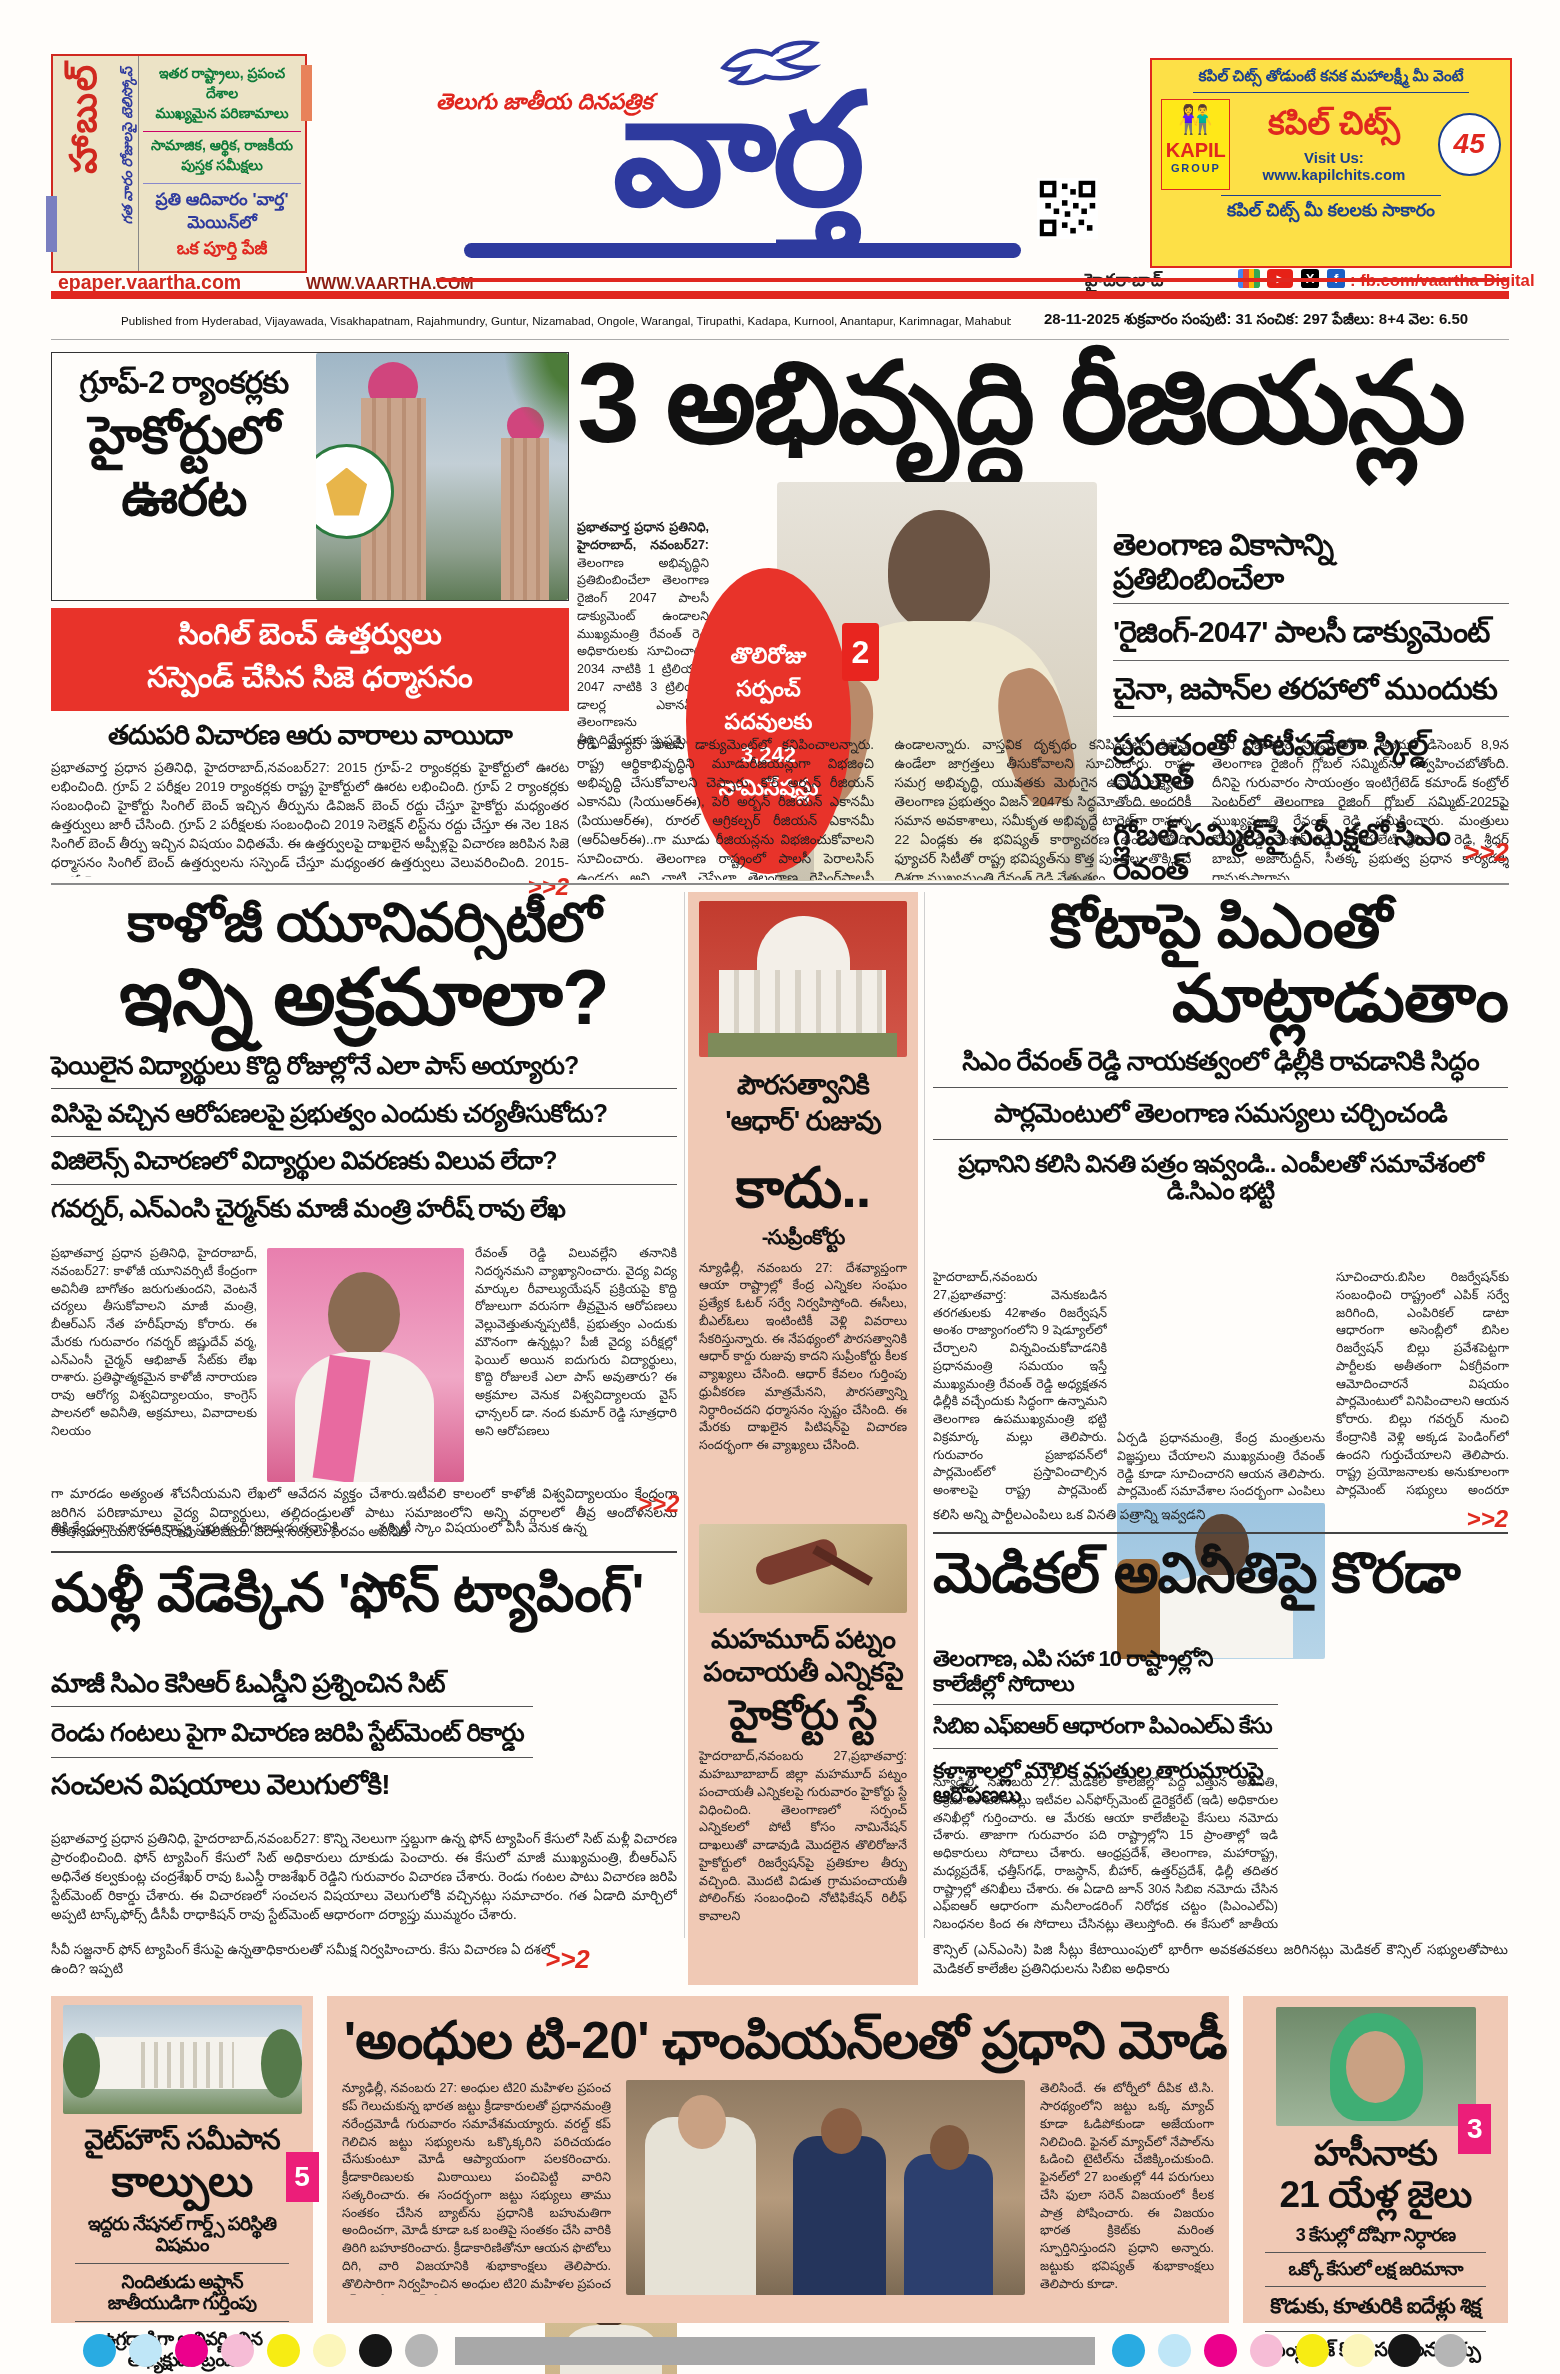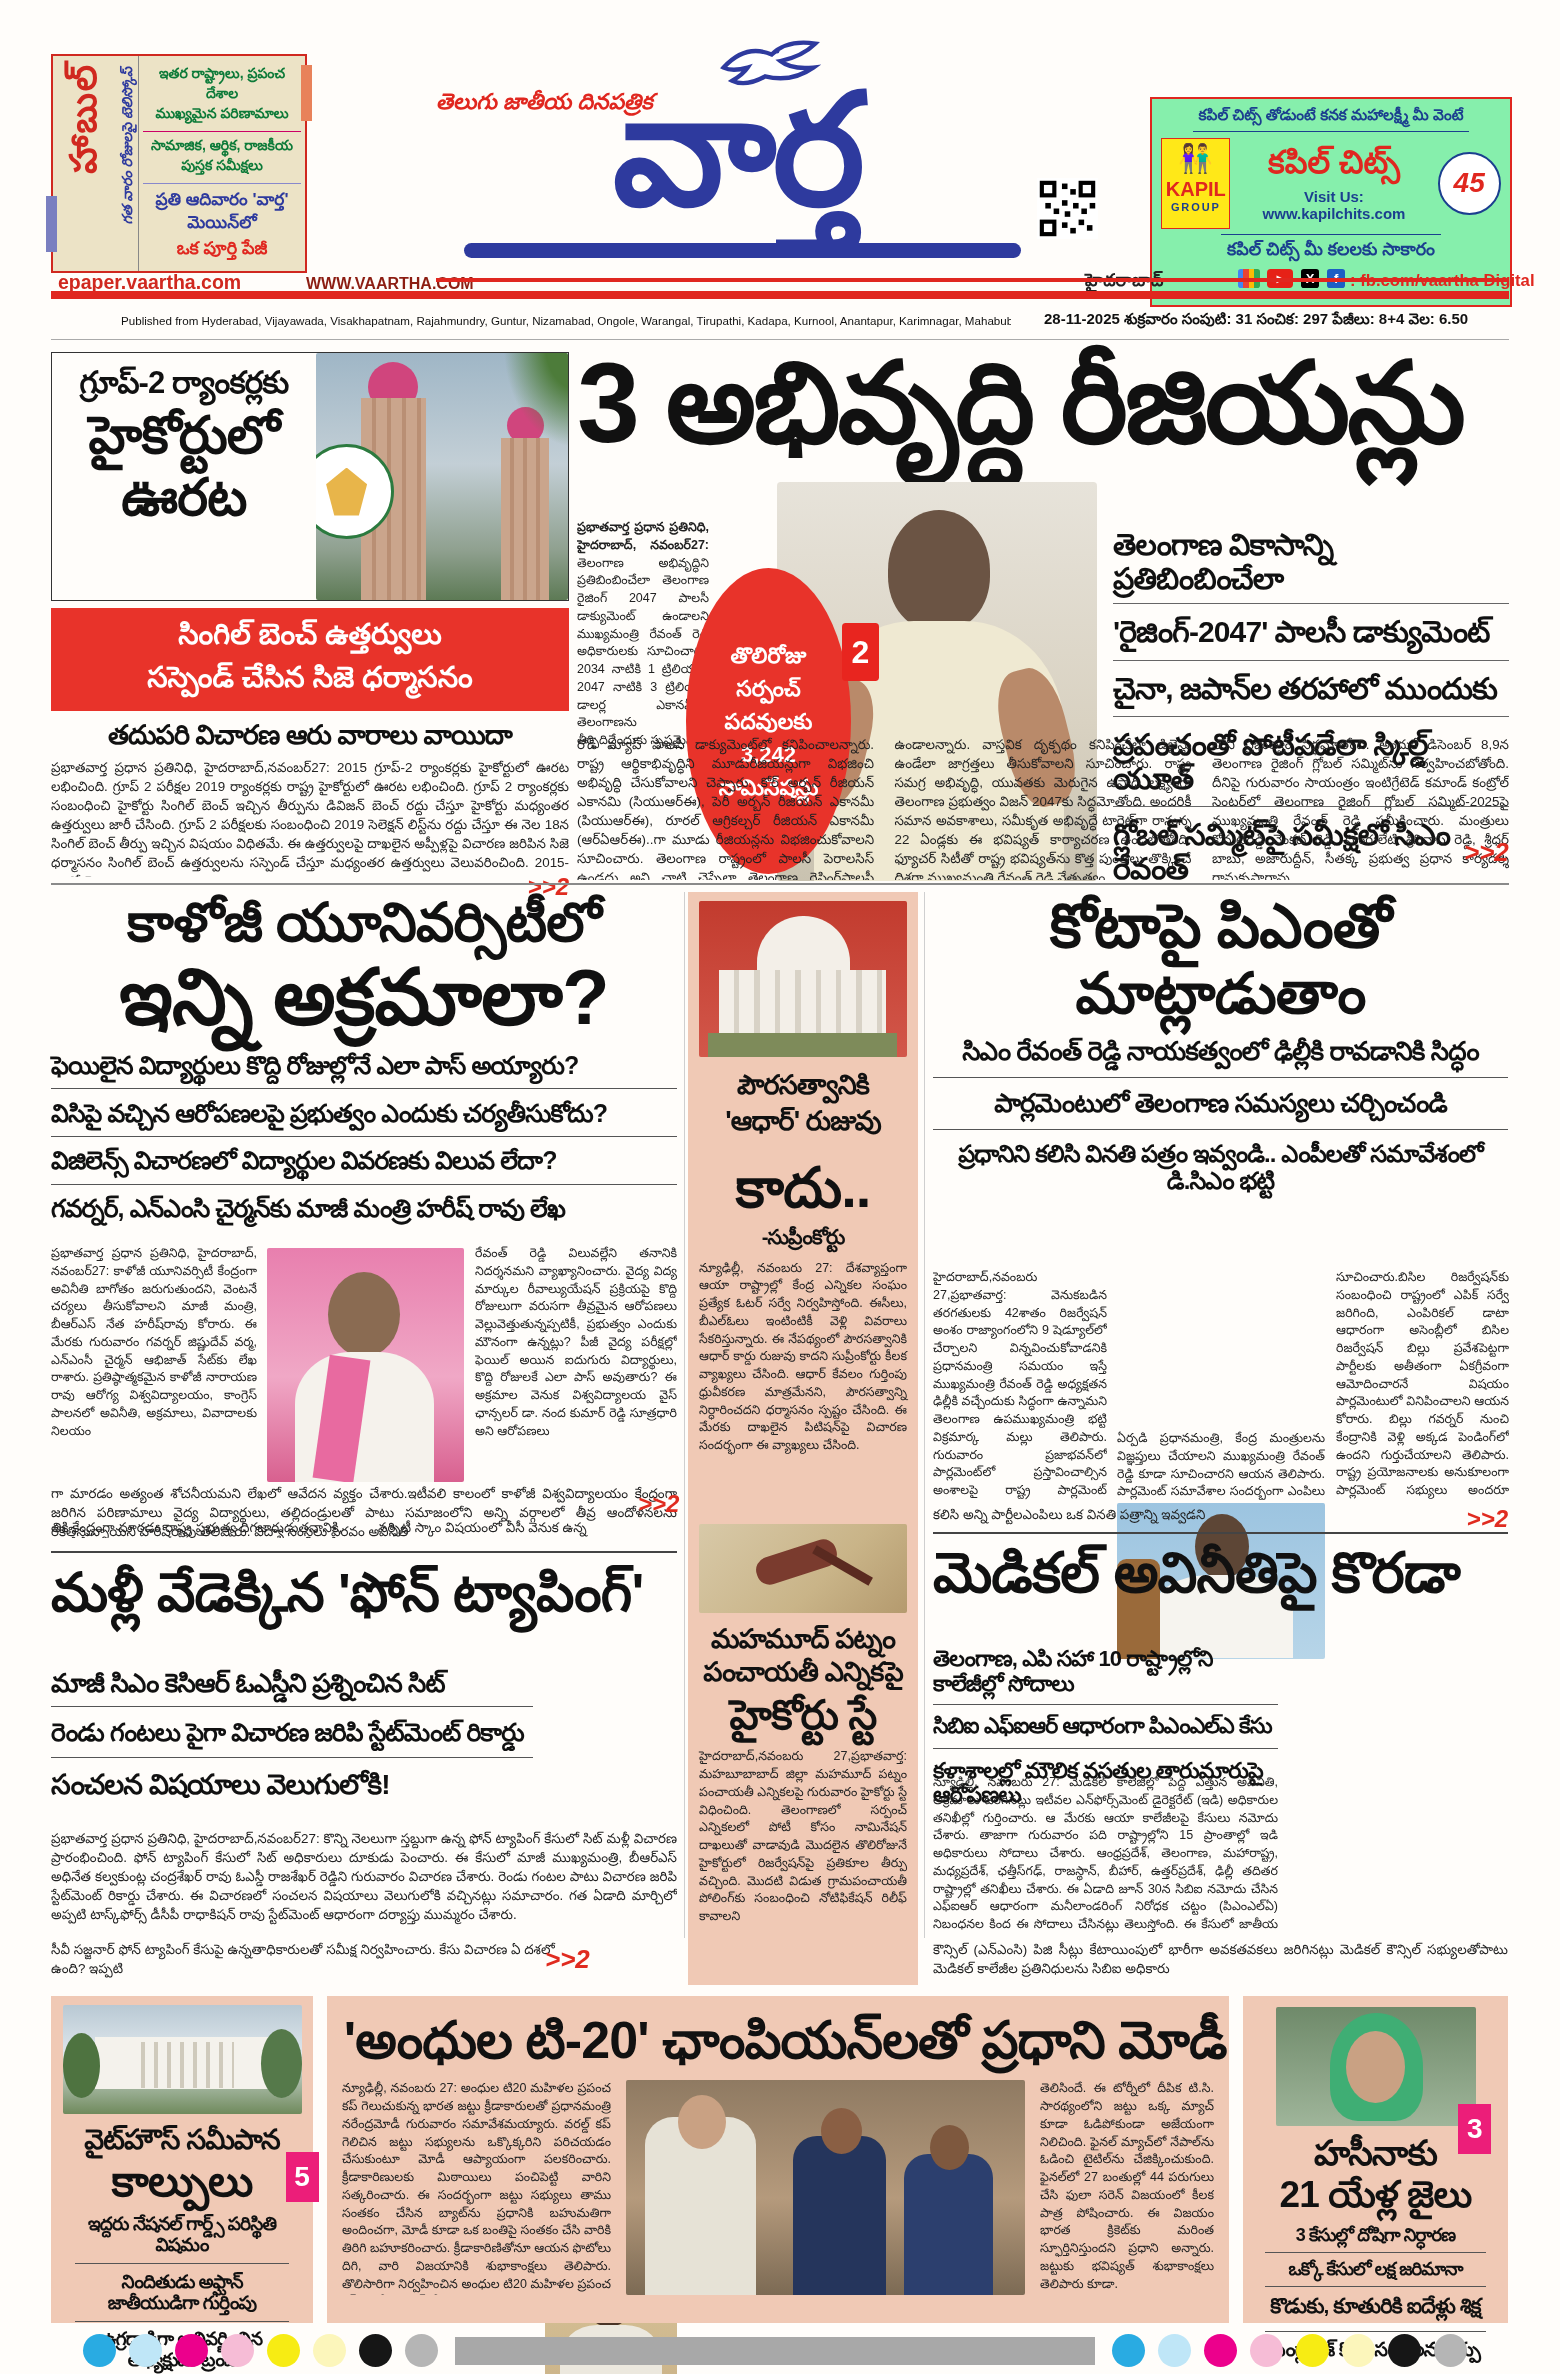--- a/index.html
+++ b/index.html
@@ -74,21 +74,21 @@
       <rect x="10" y="12" width="2" height="2" fill="#000"></rect>
         <rect x="16" y="11" width="2" height="2" fill="#000"></rect>
       <rect x="19" y="9" width="2" height="2" fill="#000"></rect>
         <rect x="9" y="16" width="2" height="2" fill="#000"></rect>
       <rect x="12" y="18" width="2" height="2" fill="#000"></rect>
         <rect x="15" y="15" width="2" height="2" fill="#000"></rect>
       <rect x="18" y="17" width="2" height="2" fill="#000"></rect>
     </svg>
   </div>
 
-  <div class="abs" style="left:1150px;top:58px;width:358px;height:206px;background:#86efac;border:2.8px solid #e0271f;text-align:center;margin-top:39px;">
+  <div class="abs" style="left:1150px;top:58px;width:358px;height:206px;background:#fde047;border:2.8px solid #e0271f;text-align:center;">
     <div style="color:#1b3f8f;font-weight:bold;font-size:15.3px;margin-top:7.4px;border-bottom:0.9px solid #1b3f8f;display:inline-block;padding:0 5.6px 3.7px;">కపిల్ చిట్స్ తోడుంటే కనక మహాలక్ష్మీ మీ వెంటే</div>
     <div style="display:flex;align-items:center;justify-content:space-between;padding:5.6px 9.3px;">
       <div style="width:67px;height:89px;border:1.9px solid #e0271f;background:#ffe818;">
         <div style="font-size:28px;line-height:1.4;">👫</div>
         <div style="color:#e0271f;font-weight:900;font-size:20px;">KAPIL</div>
         <div style="color:#1b3f8f;font-weight:bold;font-size:11px;letter-spacing:1.9px;">GROUP</div>
       </div>
       <div>
         <div style="color:#e0271f;font-weight:900;font-size:32px;">కపిల్ చిట్స్</div>
         <div style="color:#1b3f8f;font-weight:900;font-size:15px;">Visit Us:</div>
@@ -227,21 +227,21 @@
     </div>
     <div class="body-text" style="padding:9.3px 11px 0;font-size:12.5px;height:239px;overflow:hidden;">హైదరాబాద్,నవంబరు 27,ప్రభాతవార్త: మహబూబాబాద్ జిల్లా మహమూద్ పట్నం పంచాయతీ ఎన్నికలపై గురువారం హైకోర్టు స్టే విధించింది. తెలంగాణలో సర్పంచ్ ఎన్నికలలో పోటీ కోసం నామినేషన్ దాఖలుతో వాడావుడి మొదలైన తొలిరోజునే హైకోర్టులో రిజర్వేషన్‌పై ప్రతికూల తీర్పు వచ్చింది. మొదటి విడుత గ్రామపంచాయతీ పోలింగ్‌కు సంబంధించి నోటిఫికేషన్ రిలీఫ్ కావాలని</div>
     <div style="padding:5.6px 11px;display:flex;justify-content:space-between;align-items:center;">
       <span class="body-text">పట్నం పంచాయతీ</span>
       <span class="more" style="font-size:22px;">&gt;&gt;2</span>
     </div>
   </div>
 
   <div class="abs" style="left:933px;top:892px;width:575px;">
     <div class="hl" style="text-align:center;font-size:61px;">కోటాపై పిఎంతో</div>
-    <div class="hl" style="text-align:center;font-size:57px;margin-top:1.9px;">మాట్లాడుతాం</div>
+    <div class="hl" style="text-align:right;font-size:66px;margin-top:1.9px;">మాట్లాడుతాం</div>
     <div class="hl deckline" style="font-size:26px;padding:11px 0;text-align:center;">సిఎం రేవంత్ రెడ్డి నాయకత్వంలో ఢిల్లీకి రావడానికి సిద్ధం</div>
     <div class="hl deckline" style="font-size:26px;padding:11px 0;text-align:center;">పార్లమెంటులో తెలంగాణ సమస్యలు చర్చించండి</div>
     <div class="hl" style="font-size:24px;padding:11px 0 5.6px;text-align:center;">ప్రధానిని కలిసి వినతి పత్రం ఇవ్వండి.. ఎంపీలతో సమావేశంలో డి.సిఎం భట్టి</div>
   </div>
   <div class="abs body-text" style="left:933px;top:1269px;width:174px;height:232px;overflow:hidden;font-size:12.5px;">హైదరాబాద్,నవంబరు 27,ప్రభాతవార్త: వెనుకబడిన తరగతులకు 42శాతం రిజర్వేషన్ అంశం రాజ్యాంగంలోని 9 షెడ్యూల్‌లో చేర్చాలని విన్నవించుకోవాడనికి ప్రధానమంత్రి సమయం ఇస్తే ముఖ్యమంత్రి రేవంత్ రెడ్డి అధ్యక్షతన ఢిల్లీకి వచ్చేందుకు సిద్ధంగా ఉన్నామని తెలంగాణ ఉపముఖ్యమంత్రి భట్టి విక్రమార్క మల్లు తెలిపారు. గురువారం ప్రజాభవన్‌లో పార్లమెంట్‌లో ప్రస్తావించాల్సిన అంశాలపై రాష్ట్ర పార్లమెంట్ సభ్యులతో ఉపముఖ్యమంత్రి భట్టి విక్ర</div>
   <div class="abs photo" style="left:1117px;top:1269px;width:208px;height:156px;background:linear-gradient(180deg,#9cc4e0 0%,#b7d5e8 100%);">
     <div class="abs" style="left:78px;top:11px;width:54px;height:65px;border-radius:50%;background:#5d4636;"></div>
     <div class="abs" style="left:37px;top:72px;width:139px;height:83px;border-radius:40% 40% 0 0;background:#f6f4ef;"></div>
     <div class="abs" style="left:0;top:56px;width:43px;height:100px;background:#9a6a3a;border-radius:9.3px 9.3px 0 0;"></div>
   </div>

